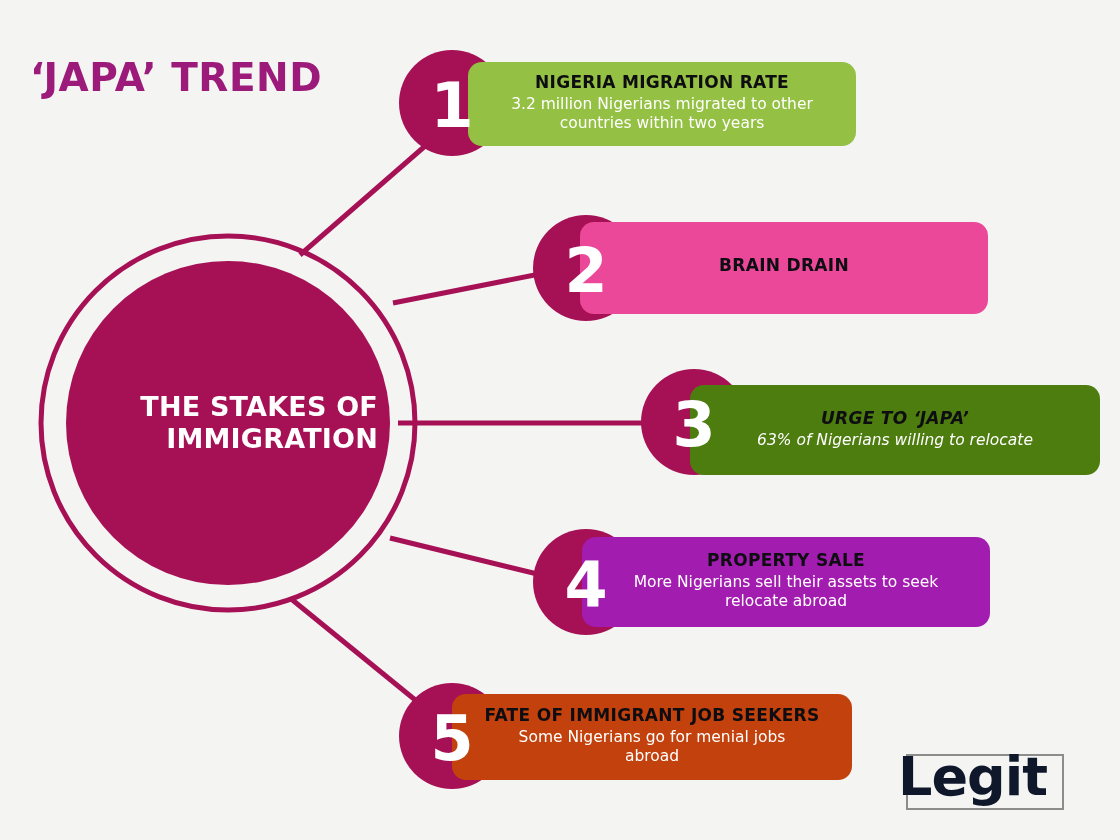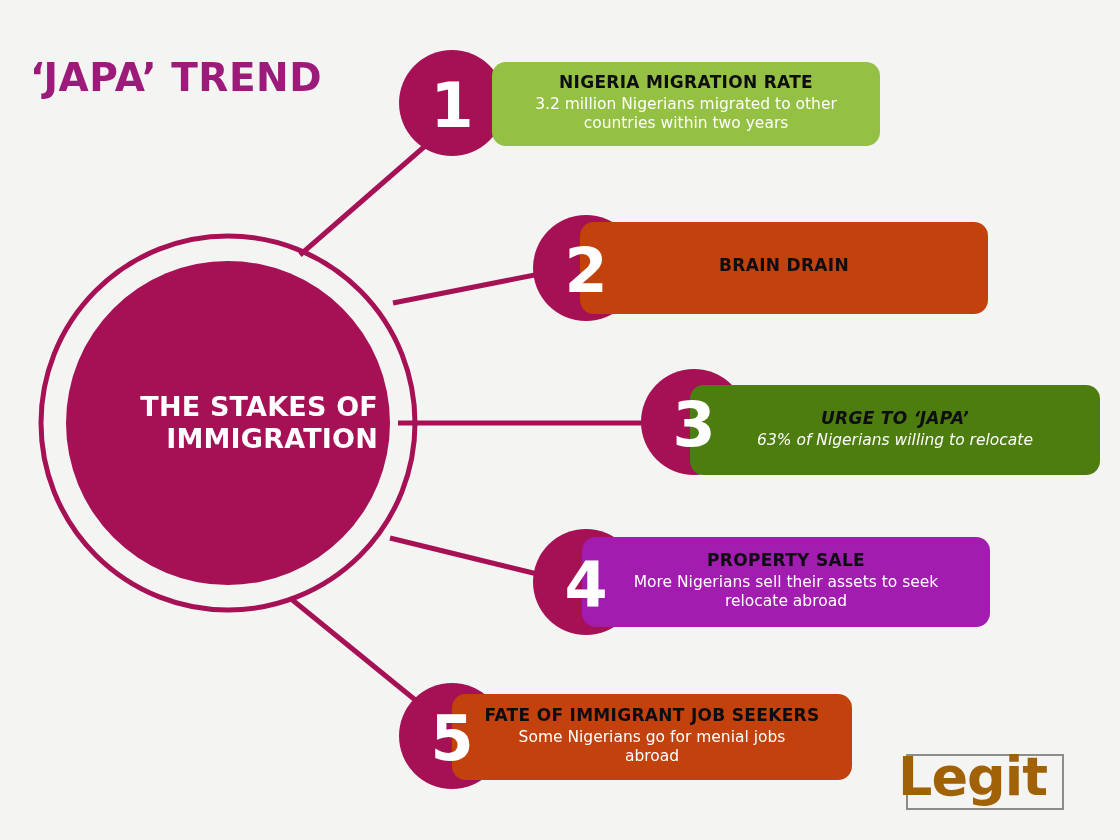--- a/index.html
+++ b/index.html
@@ -157,29 +157,29 @@
     <circle cx="228" cy="423" r="187" fill="none" stroke="#a61155" stroke-width="5"></circle>
     <circle cx="228" cy="423" r="162" fill="#a61155"></circle>
 
     <circle cx="452" cy="103" r="53" fill="#a61155"></circle>
     <circle cx="586" cy="268" r="53" fill="#a61155"></circle>
     <circle cx="694" cy="422" r="53" fill="#a61155"></circle>
     <circle cx="586" cy="582" r="53" fill="#a61155"></circle>
     <circle cx="452" cy="736" r="53" fill="#a61155"></circle>
   </svg>
 
-  <div class="bar" id="bar-1" style="background: rgb(148, 192, 67); margin-left: 24px;">
+  <div class="bar" id="bar-1" style="background: rgb(148, 192, 67);">
     <div class="bar-title">NIGERIA MIGRATION RATE</div>
     <div class="bar-body">
       <span>3.2 million Nigerians migrated to other</span><br>
       <span>countries within two years</span>
     </div>
   </div>
 
-  <div class="bar" id="bar-2" style="background: #c2410c;">
+  <div class="bar" id="bar-2" style="background: #ec4899;">
     <div class="bar-title">BRAIN DRAIN</div>
   </div>
 
   <div class="bar" id="bar-3" style="background: #4d7c0f; font-style: italic;">
     <div class="bar-title">URGE TO ‘JAPA’</div>
     <div class="bar-body">
       <span>63% of Nigerians willing to relocate</span>
     </div>
   </div>
 
@@ -205,16 +205,16 @@
   <div class="num" style="left:586px; top:585px;">4</div>
   <div class="num" style="left:452px; top:739px;">5</div>
 
   <div class="hub-label">
     <span>THE STAKES OF</span><br>
     <span>IMMIGRATION</span>
   </div>
 
   <div class="logo">
     <div class="logo-box"></div>
-    <div class="logo-text" style="color: #a16207;">Legit</div>
+    <div class="logo-text" style="color: #0f172a;">Legit</div>
   </div>
 
 </div>
 
 </body></html>

